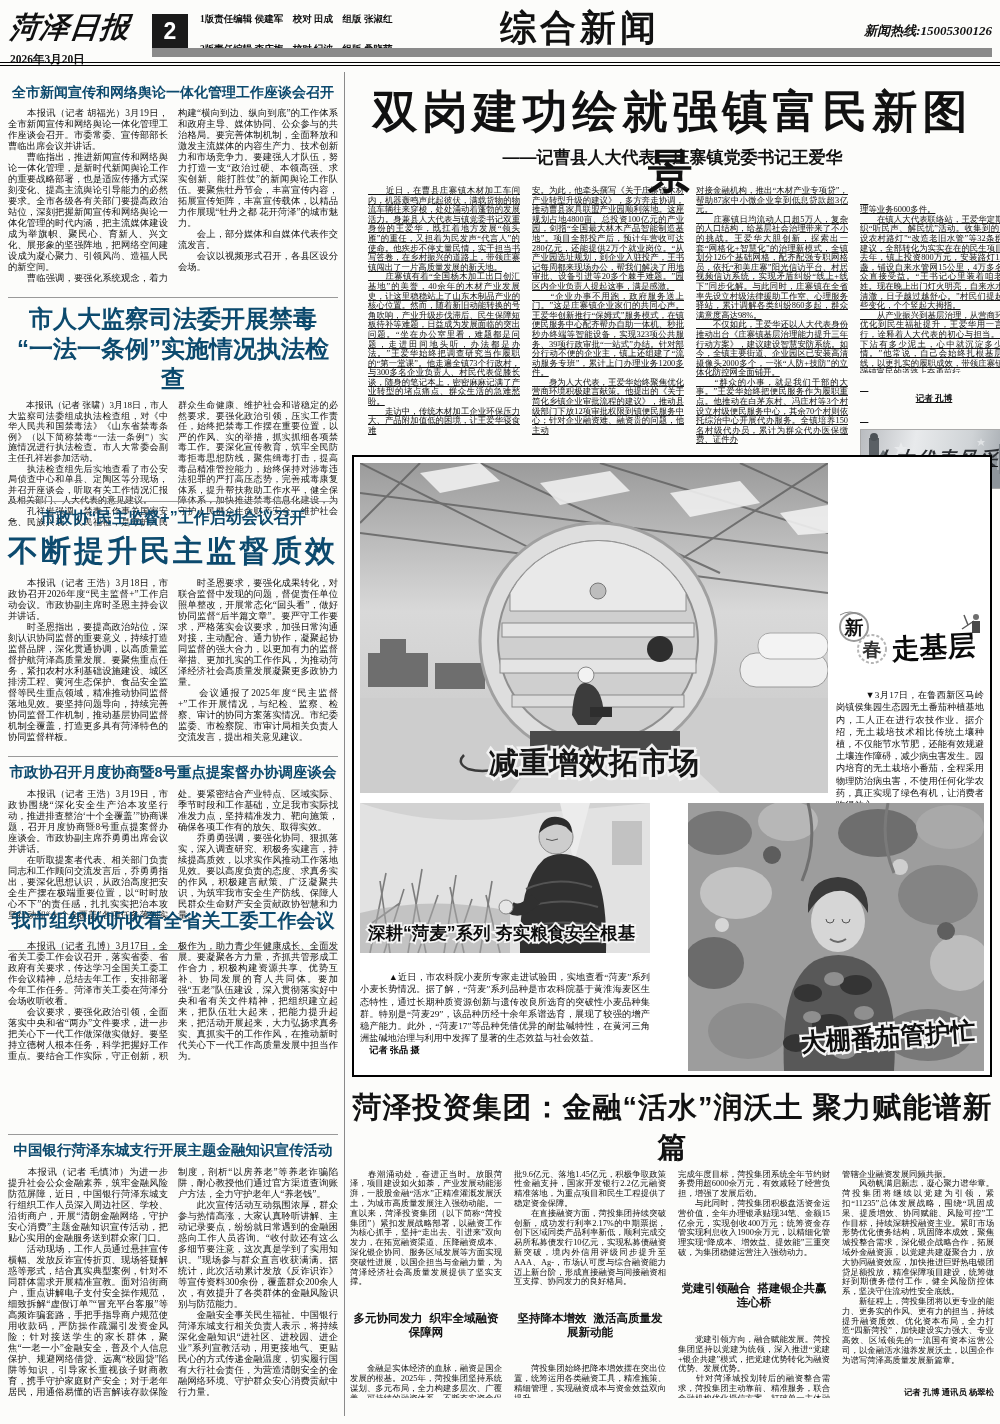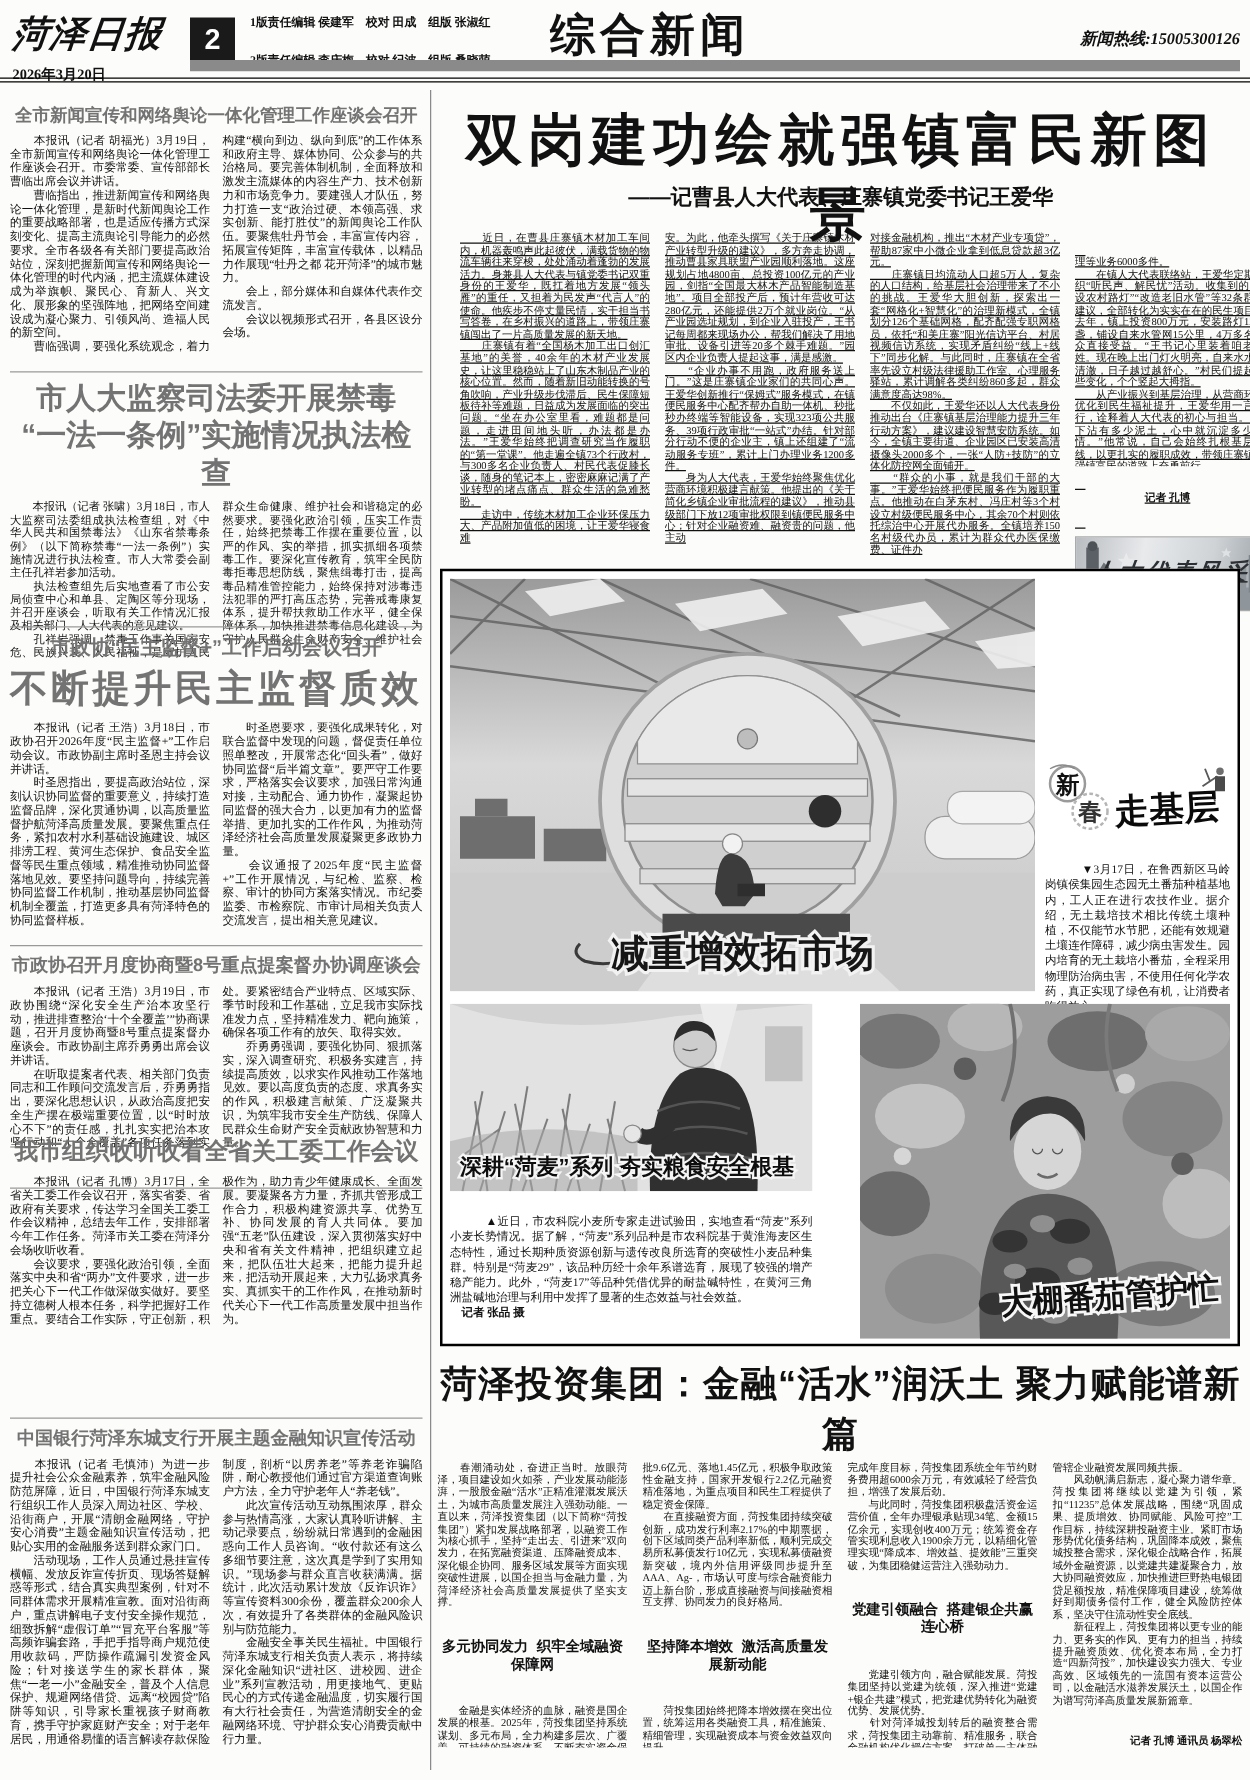--- a/index.html
+++ b/index.html
@@ -9,27 +9,27 @@
   
   #masthead{left:10px;top:8px;width:140px;}
   #masthead .logo{font-size:29px;font-weight:900;font-style:italic;letter-spacing:1px;
       transform:skewX(-6deg);font-family:"Liberation Serif",serif;}
   #masthead .date{font-size:11.5px;font-weight:bold;margin-top:4px;}
   #pagebox{left:152px;top:14px;width:36px;height:34px;background:#1a1a1a;color:#fff;
       font-family:"Liberation Sans",sans-serif;font-weight:900;font-size:23px;
       display:flex;align-items:center;justify-content:center;}
   #editors{left:200px;top:12px;width:250px;font-size:9.5px;font-weight:bold;line-height:15px;white-space:pre-wrap;}
   #graybar{left:152px;top:48px;width:840px;height:9px;background:#8a8a8a;}
-  #sectiontitle{left:440px;top:4px;width:280px;text-align:left;font-size:36px;font-weight:900;
+  #sectiontitle{left:440px;top:4px;width:280px;text-align:center;font-size:36px;font-weight:900;
       font-family:Liberation Mono, monospace;letter-spacing:4px;}
   #hotline{right:8px;top:22px;font-size:13px;font-weight:bold;font-style:italic;}
   #headrule{left:0;top:62px;width:1000px;border-bottom:4px double #000;}
   #vrule{left:344px;top:72px;width:0;height:1344px;border-left:1px solid #8a8a8a;}
   
-  .ltitle{font-family:"Liberation Sans",sans-serif;font-weight:900;text-align:center;color:#737373;}
+  .ltitle{font-family:"Liberation Sans",sans-serif;font-weight:900;text-align:center;color:#0c4a6e;}
   .lbody{font-size:9.3px;line-height:11px;text-align:justify;white-space:pre-wrap;
          column-count:2;column-gap:10px;overflow:hidden;}
   .sep{left:8px;width:330px;border-top:1px solid #999;}
   
   #mainhead{left:350px;top:82px;width:645px;text-align:center;font-size:45px;font-weight:700;
       font-family:"Liberation Sans",sans-serif;letter-spacing:5px;}
   #mainsub{left:350px;top:146px;width:645px;text-align:center;font-size:17px;font-weight:900;
       font-family:"Liberation Sans",sans-serif;}
   #maincols{left:368px;top:186px;width:645px;display:flex;gap:12px;text-decoration:underline;}
   .mcol{width:152px;font-size:8.4px;line-height:9.6px;text-align:justify;white-space:pre-wrap;overflow:hidden;}

